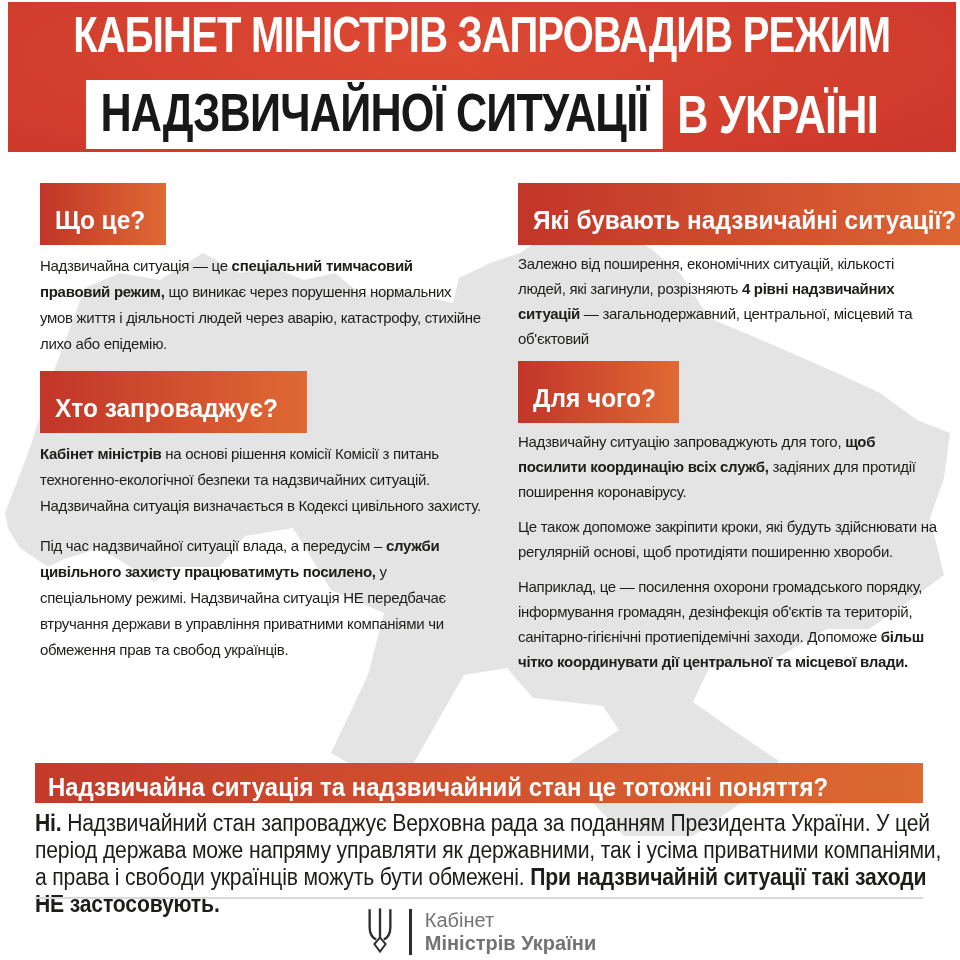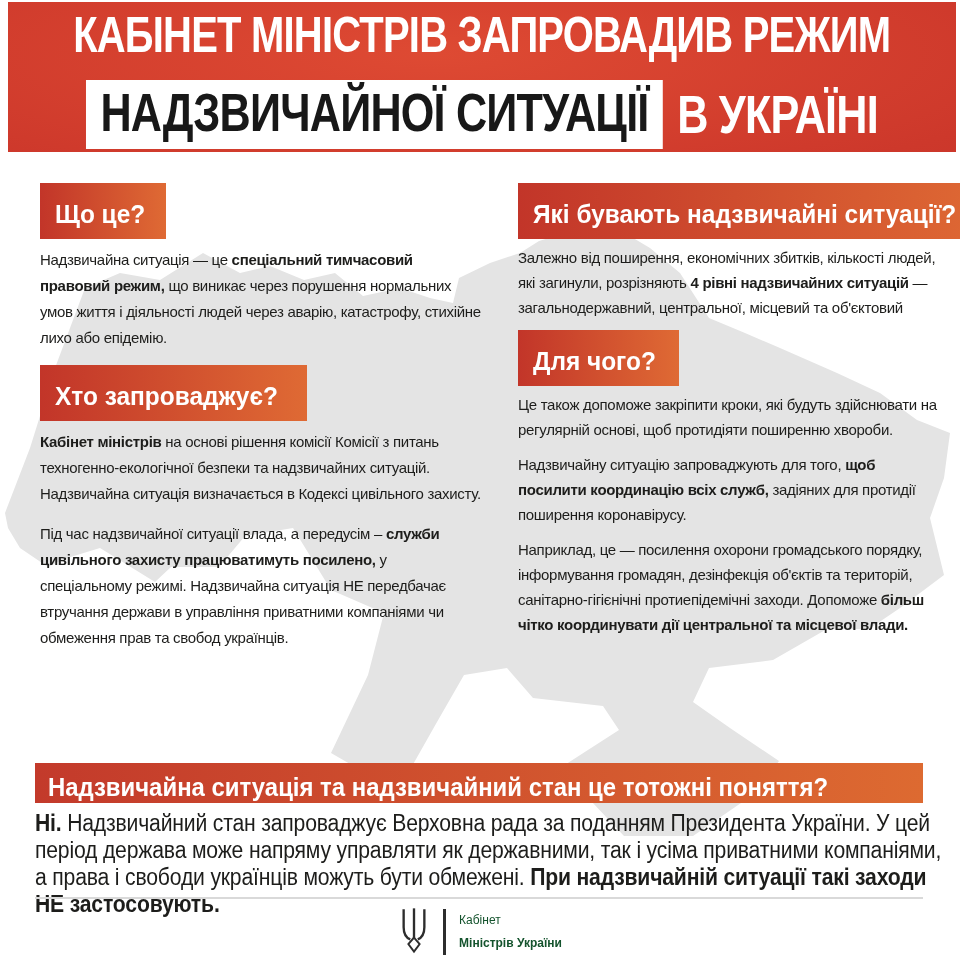--- a/index.html
+++ b/index.html
@@ -24,21 +24,21 @@
   .t2 .hl{background:#ffffff;color:#181818;padding:1px 18px 6px;}
   .t2 .rest{color:#ffffff;margin-left:18px;}
   
   .map-wrap{position:absolute;left:0;top:218px;width:960px;height:622px;z-index:0;}
   
   .col{position:absolute;top:183px;z-index:1;}
   .col-left{left:40px;width:442px;}
   .col-right{left:518px;width:421px;}
   .badge{
     display:inline-block;background:linear-gradient(90deg,#c23529 0%,#df6a34 100%);
-    color:#fff;font-weight:700;font-size:26px;padding:16px 15px 9px;white-space:nowrap;
+    color:#fff;font-weight:700;font-size:26px;padding:22px 15px 9px;white-space:nowrap;
   }
   .badge>span{display:inline-block;transform:scaleX(.94);transform-origin:0 50%;}
   p.body{font-size:15px;line-height:26px;letter-spacing:-0.3px;margin:8px 0 14px;}
   .col-right p.body{line-height:25px;margin:6px 0 10px;}
   .b{font-weight:700;}
   
   .bottom-banner{
     position:absolute;left:35px;top:763px;width:888px;height:40px;z-index:2;
     background:linear-gradient(90deg,#c33a2b 0%,#dd6a31 100%);
     color:#fff;display:flex;align-items:flex-end;
@@ -49,21 +49,21 @@
   }
   .bottom-text{
     position:absolute;left:35px;top:810px;width:985px;z-index:1;
     font-size:23px;line-height:27px;letter-spacing:-0.2px;
     transform:scaleX(.92);transform-origin:0 0;
   }
   
   .footer-line{position:absolute;left:35px;top:897px;width:888px;height:2px;background:#d9d9d9;z-index:1;}
   .footer-logo{position:absolute;left:0;top:906px;width:960px;display:flex;justify-content:center;align-items:center;gap:13px;z-index:1;}
   .sep{width:3px;height:46px;background:#2d2d2d;}
-  .org{font-size:12px;line-height:23px;color:#14532d;}
+  .org{font-size:20px;line-height:23px;color:#737373;}
   .org .l2{font-weight:700;}
 </style>
 </head>
 <body>
 
 <div class="map-wrap">
   <svg width="960" height="622" viewBox="0 0 960 622" xmlns="http://www.w3.org/2000/svg">
     <path fill="#e4e4e4" d="M8 310 L5 295 L30 230 L55 150 L85 70 L120 55 L160 62 L203 35 L240 55 L270 48 L304 62 L335 55 L363 78 L400 70 L430 80 L453 85 L459 60 L490 45 L520 35 L539 23 L575 12 L613 8 L650 30 L680 55 L709 100 L745 115 L780 130 L837 155 L880 175 L917 202 L950 215 L944 260 L930 300 L944 357 L900 390 L869 411 L827 411 L773 442 L709 450 L693 484 L730 510 L779 543 L757 574 L693 618 L624 618 L560 550 L619 512 L603 488 L533 480 L507 450 L464 457 L437 504 L411 550 L357 550 L331 535 L368 457 L384 395 L331 372 L293 310 L245 318 L219 349 L171 349 L155 364 L100 330 L64 341 L48 349 L20 330 Z"></path>
   </svg>
 </div>
@@ -81,25 +81,25 @@
   <p class="body"><span>Надзвичайна ситуація — це </span><span class="b">спеціальний тимчасовий правовий режим,</span><span> що виникає через порушення нормальних умов життя і діяльності людей через аварію, катастрофу, стихійне лихо або епідемію.</span></p>
 
   <div class="badge"><span>Хто запроваджує?</span></div>
   <p class="body"><span class="b">Кабінет міністрів</span><span> на основі рішення комісії Комісії з питань техногенно-екологічної безпеки та надзвичайних ситуацій. Надзвичайна ситуація визначається в Кодексі цивільного захисту.</span></p>
 
   <p class="body"><span>Під час надзвичайної ситуації влада, а передусім – </span><span class="b">служби цивільного захисту працюватимуть посилено,</span><span> у спеціальному режимі. Надзвичайна ситуація НЕ передбачає втручання держави в управління приватними компаніями чи обмеження прав та свобод українців.</span></p>
 </div>
 
 <div class="col col-right">
   <div class="badge"><span>Які бувають надзвичайні ситуації?</span></div>
-  <p class="body"><span>Залежно від поширення, економічних збитків, кількості людей, які загинули, розрізняють </span><span class="b">4 рівні надзвичайних ситуацій</span><span> — загальнодержавний, центральної, місцевий та об'єктовий</span></p>
+  <p class="body"><span>Залежно від поширення, економічних ситуацій, кількості людей, які загинули, розрізняють </span><span class="b">4 рівні надзвичайних ситуацій</span><span> — загальнодержавний, центральної, місцевий та об'єктовий</span></p>
 
   <div class="badge"><span>Для чого?</span></div>
+  <p class="body"><span>Надзвичайну ситуацію запроваджують для того, </span><span class="b">щоб посилити координацію всіх служб,</span><span> задіяних для протидії поширення коронавірусу.</span></p>
   <p class="body"><span>Це також допоможе закріпити кроки, які будуть здійснювати на регулярній основі, щоб протидіяти поширенню хвороби.</span></p>
-  <p class="body"><span>Надзвичайну ситуацію запроваджують для того, </span><span class="b">щоб посилити координацію всіх служб,</span><span> задіяних для протидії поширення коронавірусу.</span></p>
   <p class="body"><span>Наприклад, це — посилення охорони громадського порядку, інформування громадян, дезінфекція об'єктів та територій, санітарно-гігієнічні протиепідемічні заходи. Допоможе </span><span class="b">більш чітко координувати дії центральної та місцевої влади.</span></p>
 </div>
 
 <div class="bottom-banner">
   <span>Надзвичайна ситуація та надзвичайний стан це тотожні поняття?</span>
 </div>
 
 <div class="bottom-text"><span class="b">Ні.</span><span> Надзвичайний стан запроваджує Верховна рада за поданням Президента України. У цей період держава може напряму управляти як державними, так і усіма приватними компаніями, а права і свободи українців можуть бути обмежені. </span><span class="b">При надзвичайній ситуації такі заходи НЕ застосовують.</span></div>
 
 <div class="footer-line"></div>

